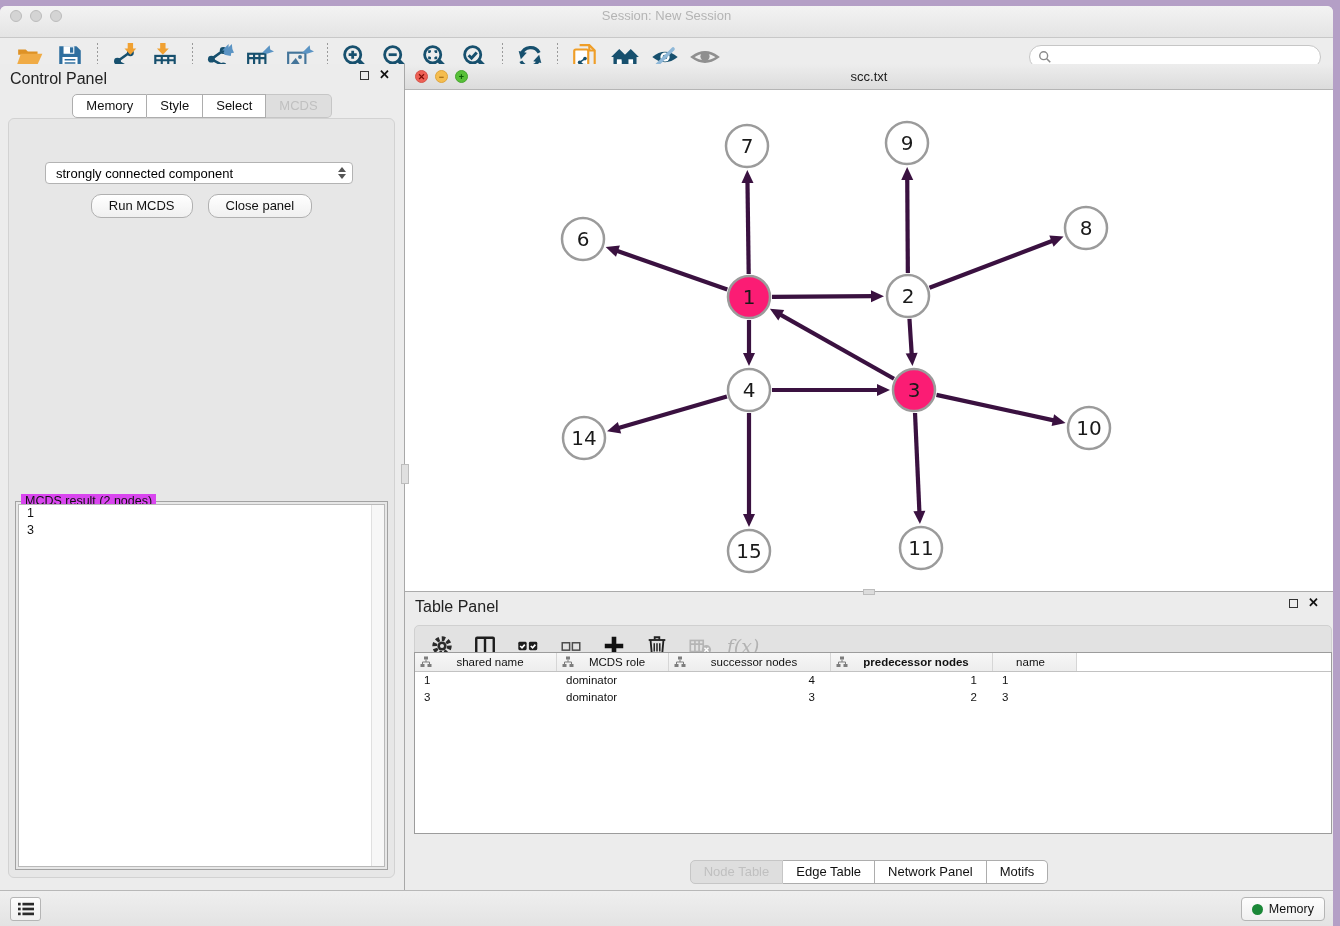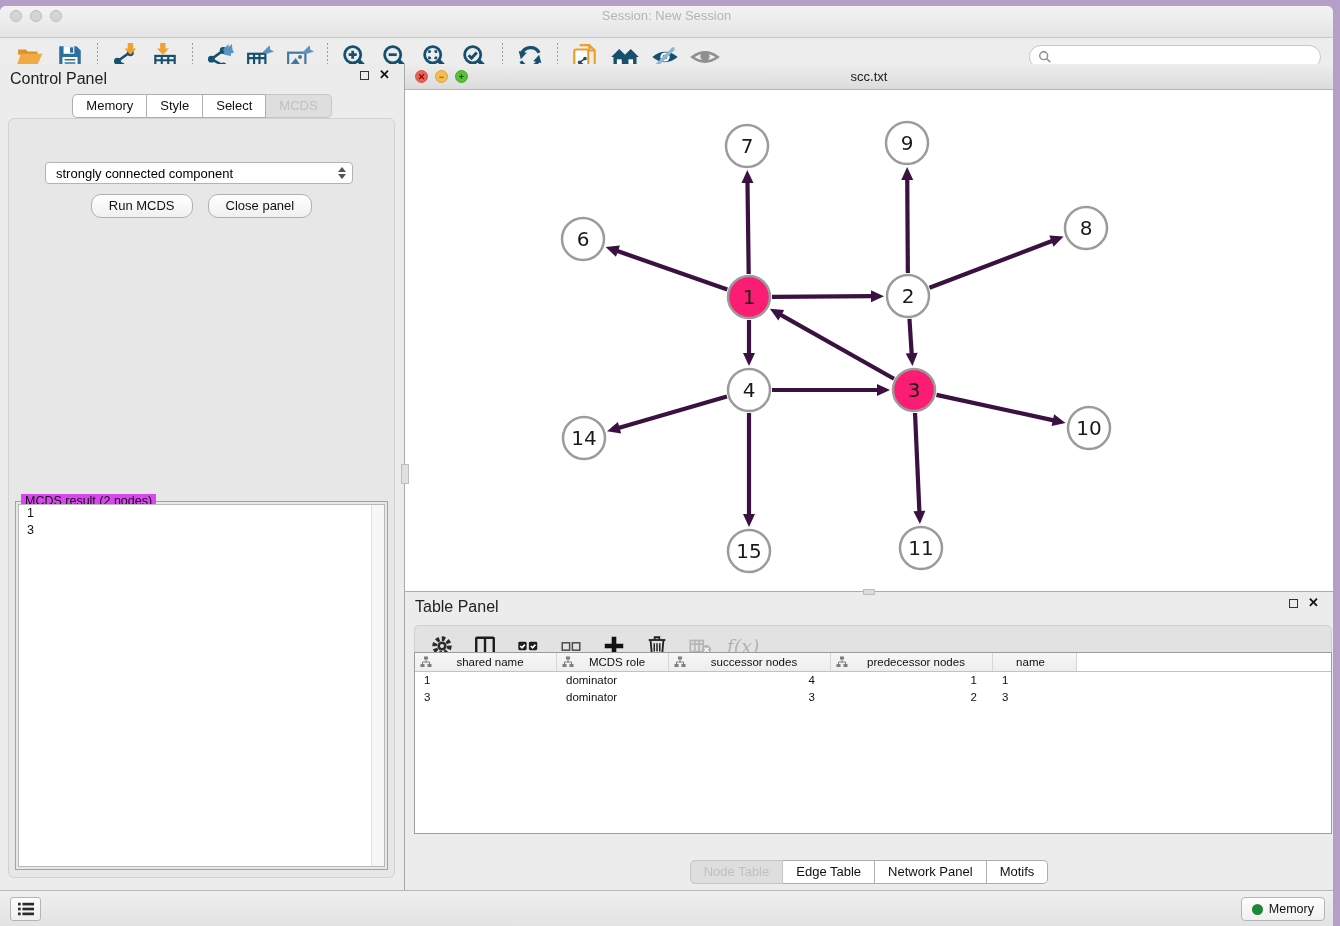--- a/index.html
+++ b/index.html
@@ -506,21 +506,21 @@
                 <span class="hicon">
                   <svg width="12" height="12" viewBox="0 0 12 12">
                     <rect x="4" y="0.5" width="4" height="3" fill="#7d7d7d"></rect>
                     <rect x="0.5" y="8" width="4" height="3" fill="#7d7d7d"></rect>
                     <rect x="7.5" y="8" width="4" height="3" fill="#7d7d7d"></rect>
                     <path d="M6 3.5v2.5M2.5 8V6h7v2" fill="none" stroke="#7d7d7d" stroke-width="1"></path>
                   </svg>
                 </span>
                 <span class="hlabel">successor nodes</span>
               </div>
-              <div class="t-hcell" style="width: 162px;">
+              <div class="t-hcell" style="width: 162px; font-weight: bold;">
                 <span class="hicon">
                   <svg width="12" height="12" viewBox="0 0 12 12">
                     <rect x="4" y="0.5" width="4" height="3" fill="#7d7d7d"></rect>
                     <rect x="0.5" y="8" width="4" height="3" fill="#7d7d7d"></rect>
                     <rect x="7.5" y="8" width="4" height="3" fill="#7d7d7d"></rect>
                     <path d="M6 3.5v2.5M2.5 8V6h7v2" fill="none" stroke="#7d7d7d" stroke-width="1"></path>
                   </svg>
                 </span>
                 <span class="hlabel">predecessor nodes</span>
               </div>

